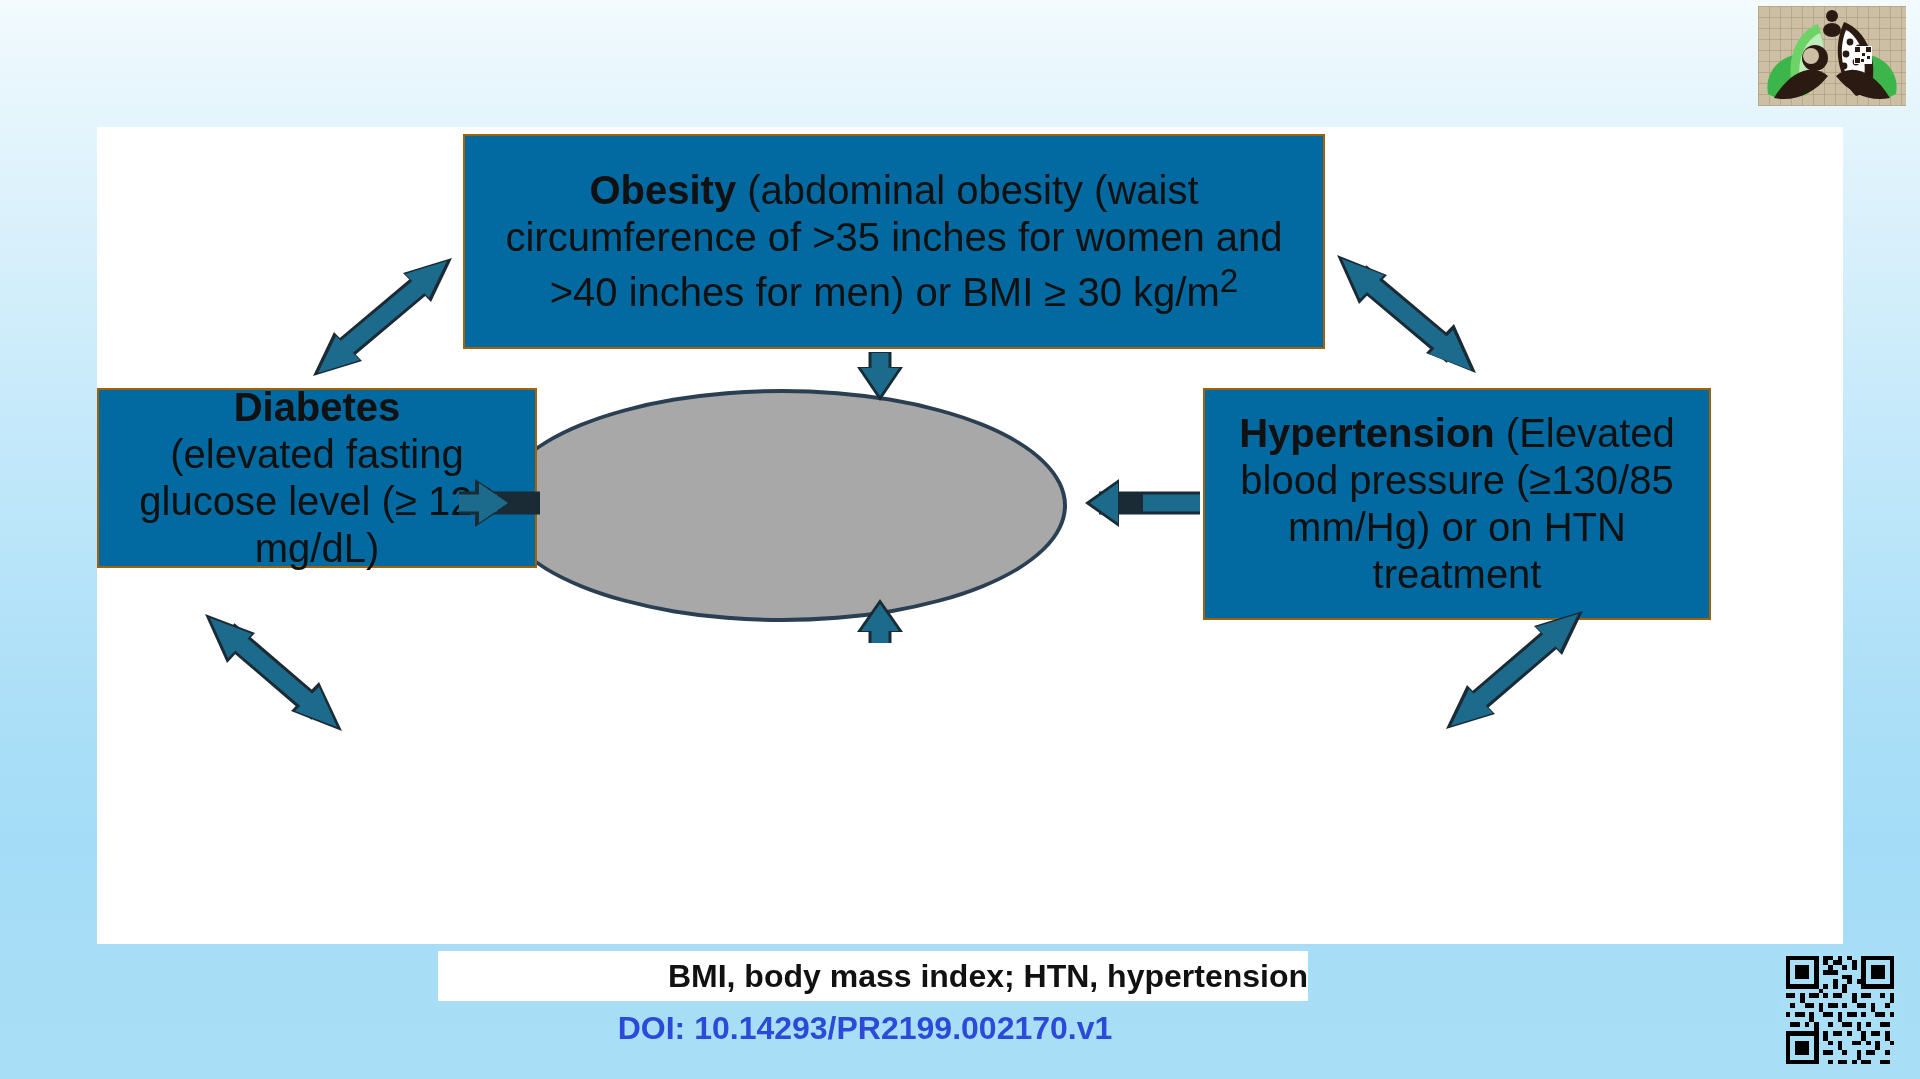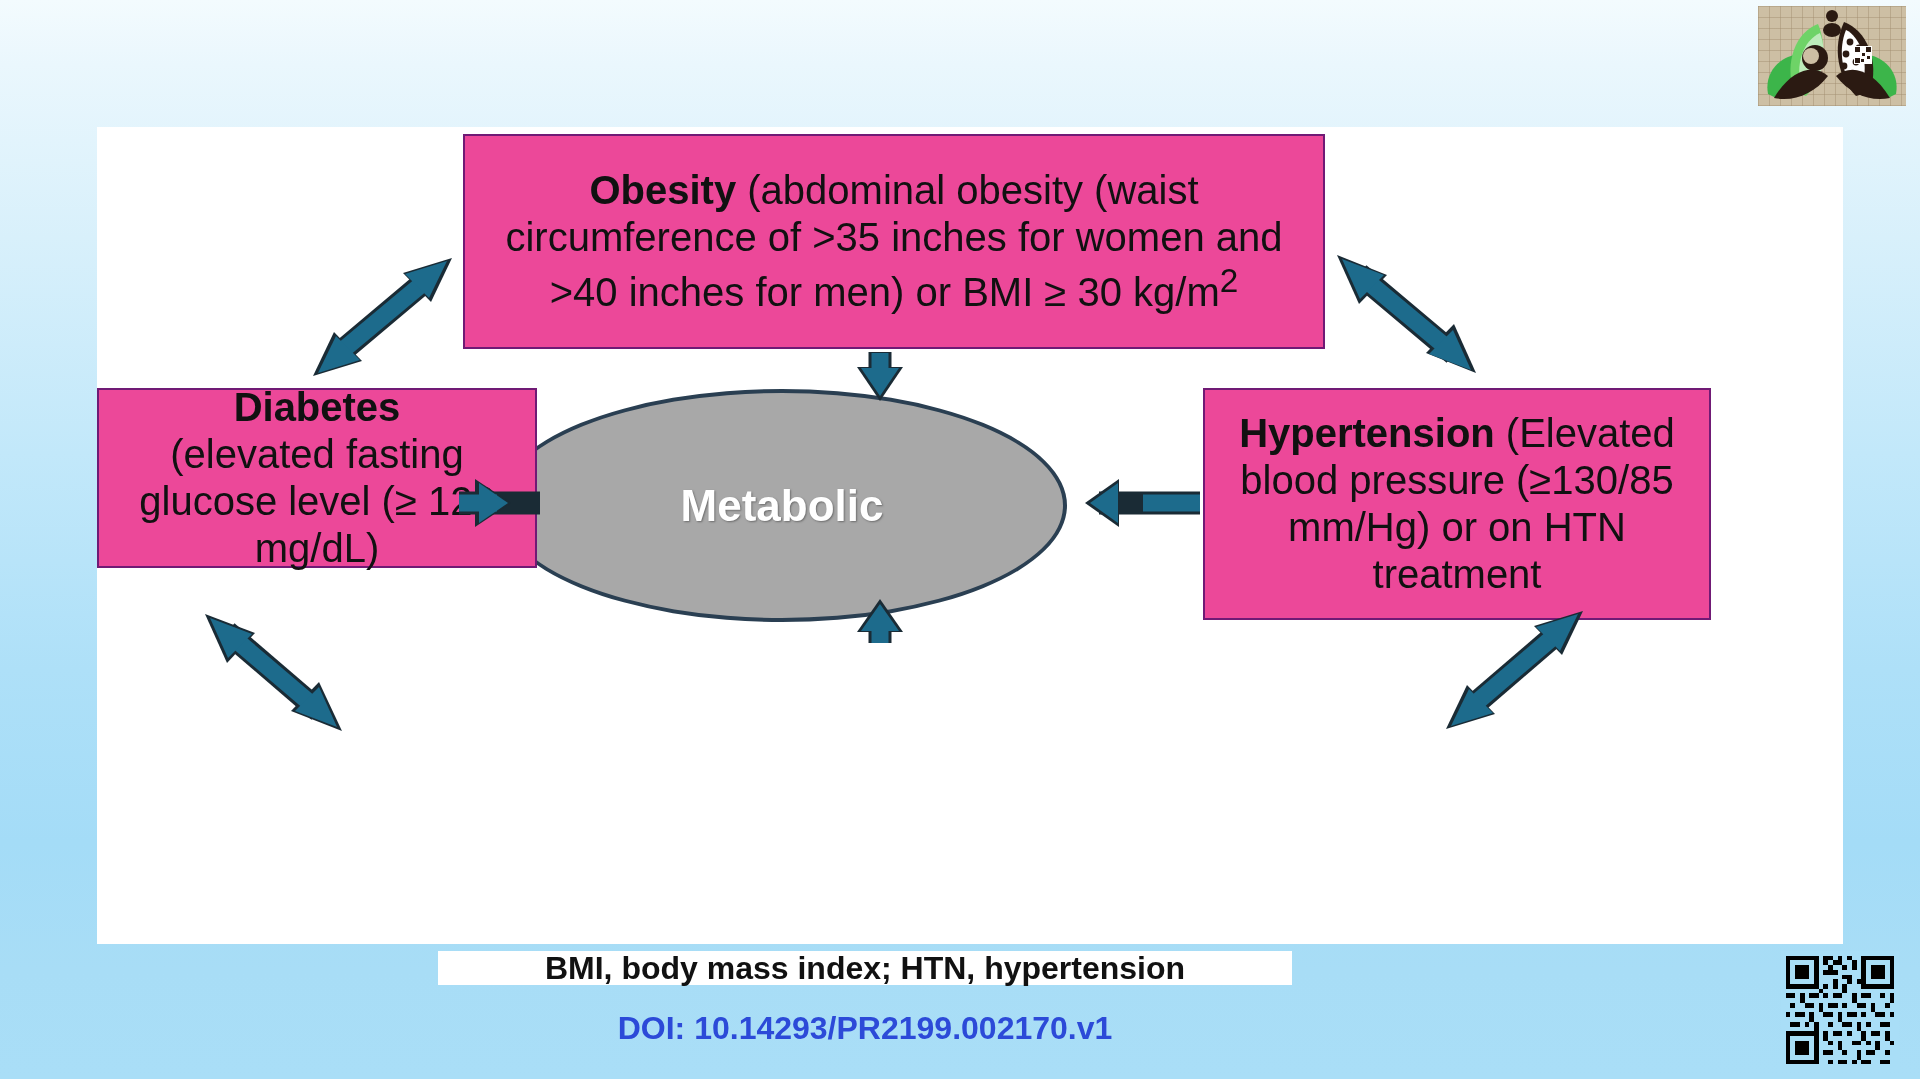--- a/index.html
+++ b/index.html
@@ -65,22 +65,22 @@
     top: 127px;
     width: 1746px;
     height: 817px;
     background: #ffffff;
   }
 
   
   .box {
     position: absolute;
     box-sizing: border-box;
-    border: 2px solid #701a75;
-    background: #ec4899;
+    border: 2px solid #a16207;
+    background: #0369a1;
     color: #111111;
     text-align: center;
     line-height: 1.18;
     display: flex;
     align-items: center;
     justify-content: center;
     padding: 4px 8px;
     z-index: 3;
   }
   .box b { font-weight: bold; }
@@ -126,25 +126,26 @@
 
   
   .arrow { position: absolute; z-index: 4; }
 
   
   .caption-bar {
     position: absolute;
     left: 438px;
     top: 951px;
     width: 854px;
-    height: 34px;
+    height: 50px;
     background: #ffffff;
     display: flex;
     align-items: center;
-    justify-content: center;
+    justify-content: flex-end;
+    padding-left: 16px;
   }
   .caption-text {
     font-size: 32px;
     font-weight: bold;
     color: #111111;
     white-space: nowrap;
   }
   .doi {
     position: absolute;
     left: 438px;
@@ -308,21 +309,21 @@
 
     <div class="box box-hypertension">
       <div>
         <b>Hypertension</b><span> (Elevated blood pressure (≥130/85 mm/Hg) or on HTN treatment</span>
       </div>
     </div>
 
 
     <div class="ellipse">
       <div class="ellipse-label">
-        <span>Metabolic</span><br>
+        <br>
       </div>
     </div>
 
   </div>
 
   <div class="caption-bar">
     <span class="caption-text">BMI, body mass index; HTN, hypertension</span>
   </div>
 
   <div class="doi">DOI: 10.14293/PR2199.002170.v1</div>

